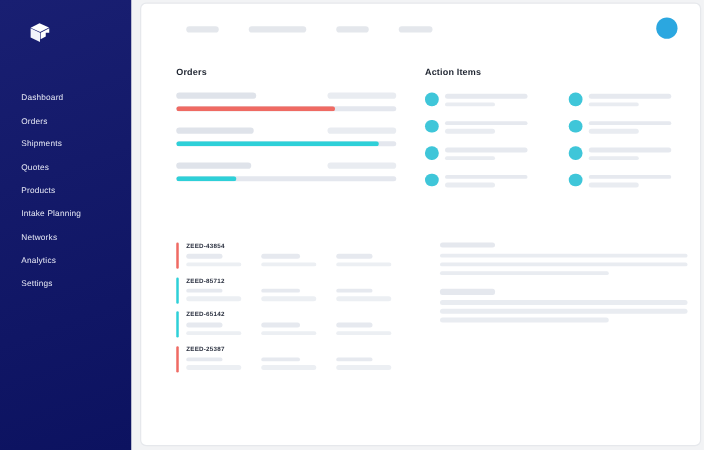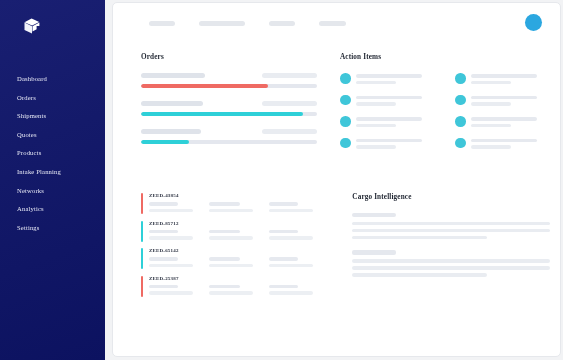--- a/index.html
+++ b/index.html
@@ -3,21 +3,21 @@
 <meta charset="utf-8">
 <style>
   * { box-sizing: border-box; margin: 0; padding: 0; }
   html, body {
     width: 563px; height: 360px;
     overflow: hidden;
     background: #f2f3f5;
     font-family: "Liberation Sans", sans-serif;
     -webkit-font-smoothing: antialiased;
   }
-  .app { position: relative; width: 563px; height: 360px; display: flex; font-family: Liberation Serif, serif; }
+  .app { position: relative; width: 563px; height: 360px; display: flex; }
 
   
   .sidebar {
     width: 105px; height: 360px; flex: 0 0 105px;
     background: linear-gradient(160deg, #191f72 0%, #141a6a 38%, #0c1260 100%);
     position: relative; z-index: 3;
   }
   .logo-wrap { position: absolute; left: 19px; top: 14px; width: 26px; height: 26px; }
   .logo-wrap svg { display: block; }
 
@@ -335,21 +335,20 @@
                 </div>
               <div class="ship-col">
                   <div class="ship-p1" style="width:66%"></div>
                   <div class="ship-p2" style="width:100%"></div>
                 </div>
             </div>
           </div>
         </section>
 
         <section class="card card-cargo">
-          <h2 class="card-title">Cargo Intelligence</h2>
 
           <div class="cargo-block">
             <div class="cargo-head"></div>
             <div class="cargo-line cl-full"></div>
             <div class="cargo-line cl-full"></div>
             <div class="cargo-line cl-mid"></div>
           </div>
 
           <div class="cargo-block">
             <div class="cargo-head"></div>

